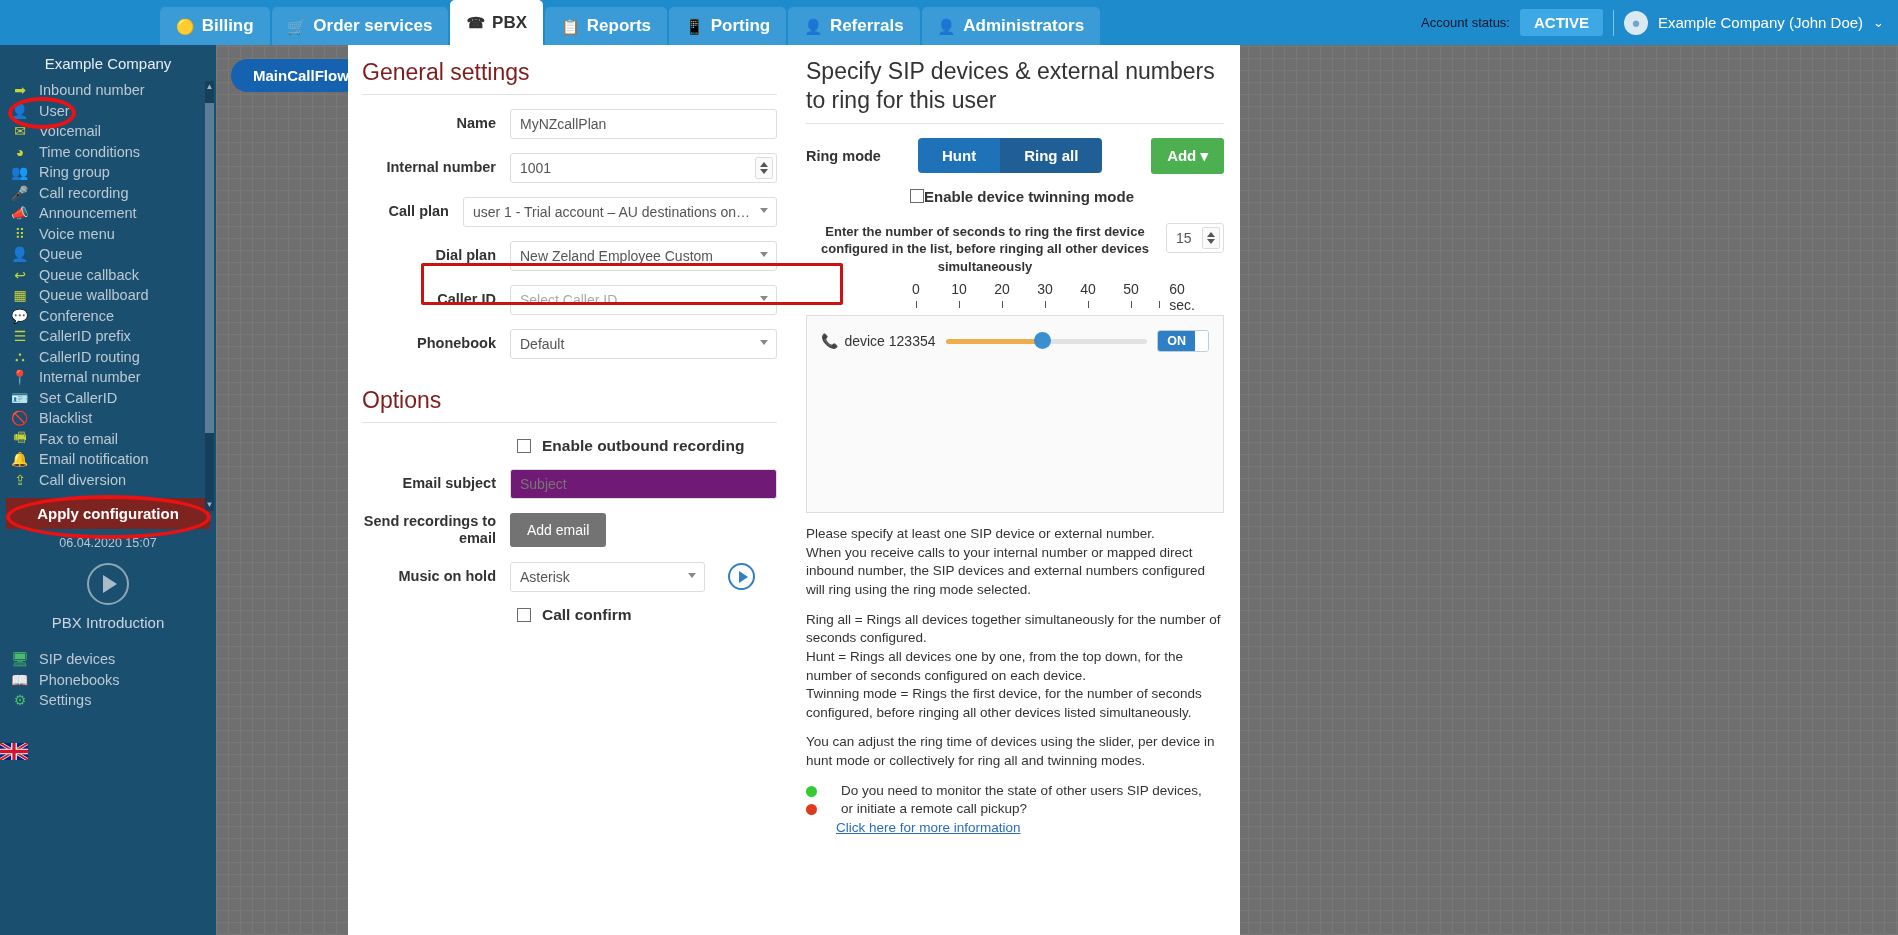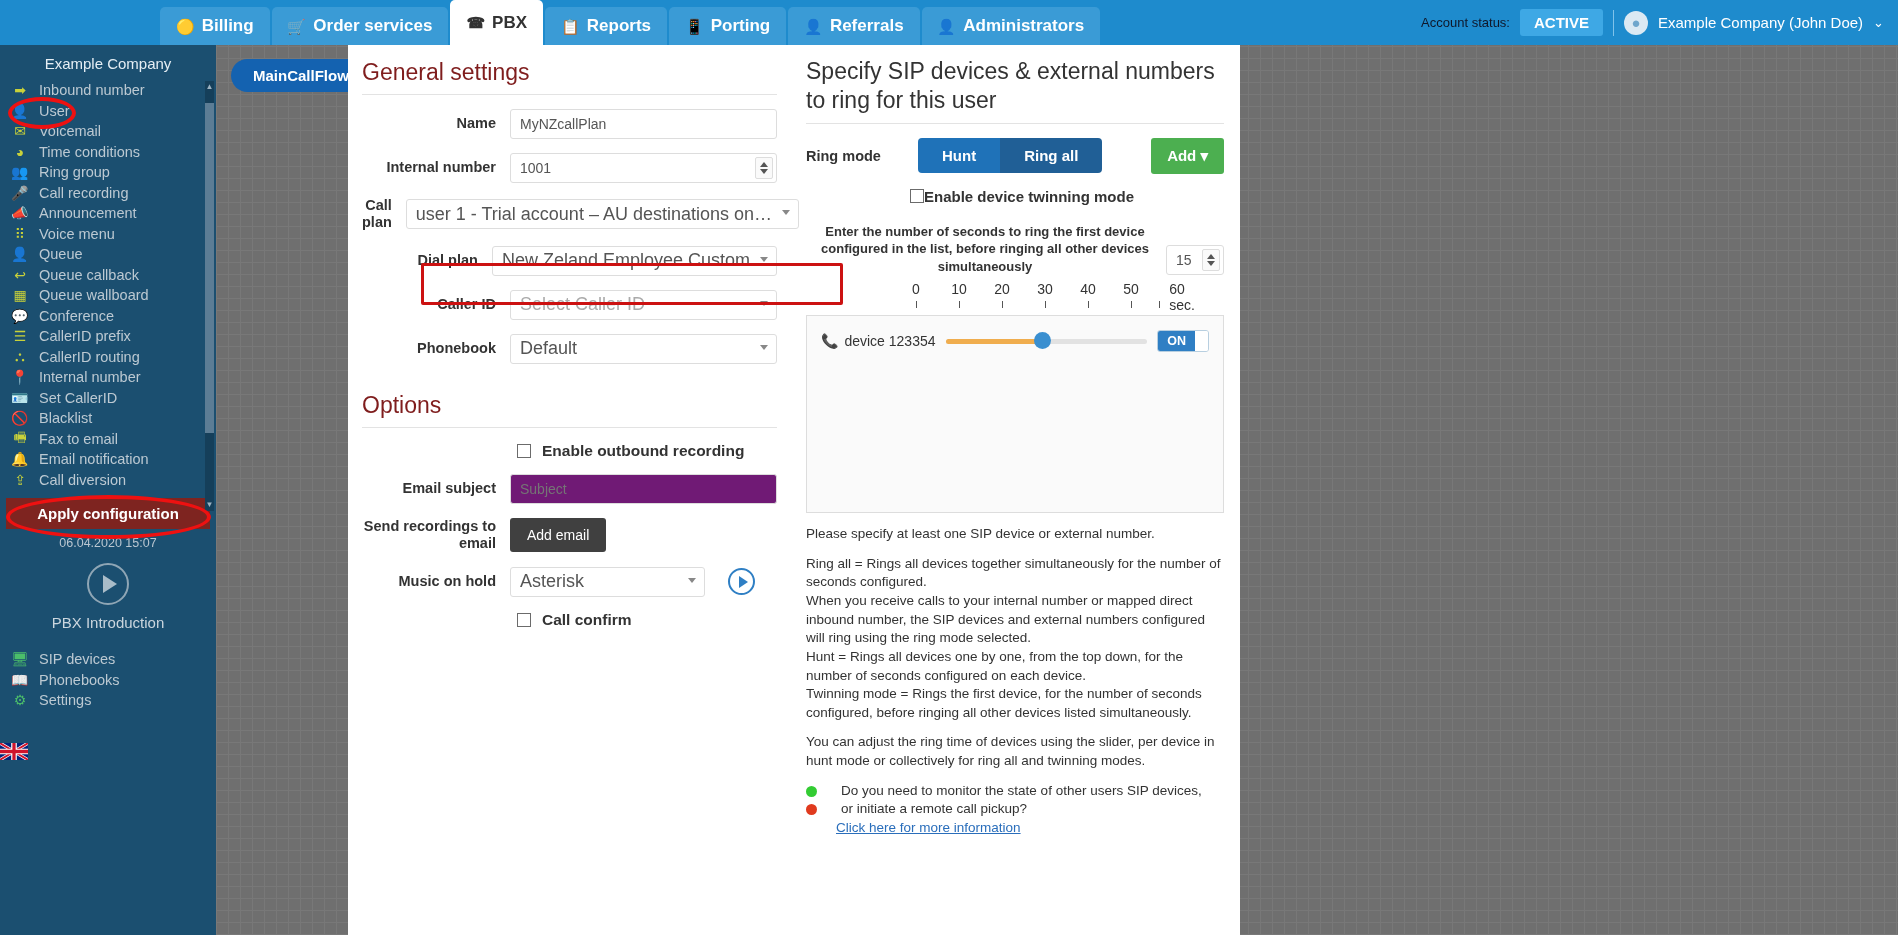--- a/index.html
+++ b/index.html
@@ -111,21 +111,21 @@
   }
   .fctl { flex:1; position:relative; }
   .inp {
     width:100%; height:30px; border:1px solid #ddd; border-radius:3px;
     padding:0 9px; font-size:14px; color:#555; background:#fff;
     font-family:"Liberation Sans", sans-serif;
   }
   .inp.gray { background:#701a75; color:#999; }
   .sel {
     width:100%; height:30px; border:1px solid #ddd; border-radius:3px;
-    padding:0 26px 0 9px; font-size:18px; color:#555; background:#fff;
+    padding:0 26px 0 9px; font-size:14px; color:#555; background:#fff;
     display:flex; align-items:center; overflow:hidden; white-space:nowrap;
     cursor:pointer;
   }
   .sel.ph { color:#aaa; }
   .sel-caret {
     position:absolute; right:9px; top:11px; width:0;height:0;
     border-left:4px solid transparent;border-right:4px solid transparent;
     border-top:5px solid #888;
   }
   .spin {
@@ -141,21 +141,21 @@
   .redbox {
     position:absolute; left:73px; top:218px; width:422px; height:42px;
     border:3px solid #cc1111; border-radius:2px; pointer-events:none; z-index:9;
   }
 
   .cbrow { display:flex; align-items:center; margin:0 0 14px 155px; gap:11px; }
   .cbox { width:14px; height:14px; border:1.5px solid #6b6b6b; background:#fff; cursor:pointer; flex:none; }
   .cblabel { font-size:15.5px; color:#333; font-weight:bold; }
 
   .btn-blue {
-    background:#404040; color:#fff; border:none; border-radius:3px;
+    background:#737373; color:#fff; border:none; border-radius:3px;
     padding:9px 17px; font-size:14px; cursor:pointer;
     font-family:"Liberation Sans", sans-serif;
   }
   .play-sm {
     width:27px; height:27px; border-radius:50%; border:2px solid #2f7fc4;
     display:flex;align-items:center;justify-content:center; cursor:pointer; flex:none;
   }
   .play-sm i { width:0;height:0;border-left:9px solid #2f7fc4;border-top:6px solid transparent;border-bottom:6px solid transparent; margin-left:3px; }
 
   
@@ -170,21 +170,21 @@
   .seg .s2 { background:#205f96; }
   .btn-green {
     margin-left:auto; background:#4caf50; color:#fff; border:none; border-radius:3px;
     padding:9px 16px; font-size:15px; font-weight:bold; cursor:pointer;
     font-family:"Liberation Sans", sans-serif;
   }
   .twin { display:flex; align-items:center; gap:0; margin:10px 0 0 104px; }
   .twin .cblabel { font-size:15px; }
 
   .secnote {
-    display:flex; align-items:flex-end; gap:14px; margin:18px 0 4px 12px;
+    display:flex; align-items:flex-start; gap:14px; margin:18px 0 4px 12px;
   }
   .secnote p {
     margin:0; flex:1; text-align:center; font-size:13px; font-weight:bold; color:#333; line-height:1.35;
   }
   .numbox { position:relative; width:58px; flex:none; }
 
   .scale { position:relative; height:30px; margin:6px 0 0 95px; width:290px; }
   .scale span { position:absolute; top:0; font-size:14px; color:#333; transform:translateX(-50%); }
   .scale i { position:absolute; top:20px; width:1px; height:7px; background:#555; }
 
@@ -547,22 +547,22 @@
         </span>
         <span class="toggle">
           <span class="on">ON</span>
           <span class="kn"></span>
         </span>
       </div>
     </div>
 
     <div class="helptext">
       <p>Please specify at least one SIP device or external number.</p>
+      <p style="margin-top:-11px">When you receive calls to your internal number or mapped direct inbound number, the SIP devices and external numbers configured will ring using the ring mode selected.</p>
       <p>Ring all = Rings all devices together simultaneously for the number of seconds configured.</p>
-      <p style="margin-top:-11px">When you receive calls to your internal number or mapped direct inbound number, the SIP devices and external numbers configured will ring using the ring mode selected.</p>
       <p style="margin-top:-11px">Hunt = Rings all devices one by one, from the top down, for the number of seconds configured on each device.</p>
       <p style="margin-top:-11px">Twinning mode = Rings the first device, for the number of seconds configured, before ringing all other devices listed simultaneously.</p>
       <p>You can adjust the ring time of devices using the slider, per device in hunt mode or collectively for ring all and twinning modes.</p>
       <div class="dotline">
         <span class="dot" id="dot-green" style="background: rgb(51, 204, 51);"></span>
         <span>Do you need to monitor the state of other users SIP devices,</span>
       </div>
       <div class="dotline">
         <span class="dot" id="dot-red" style="background: rgb(224, 58, 30);"></span>
         <span>or initiate a remote call pickup?</span>

